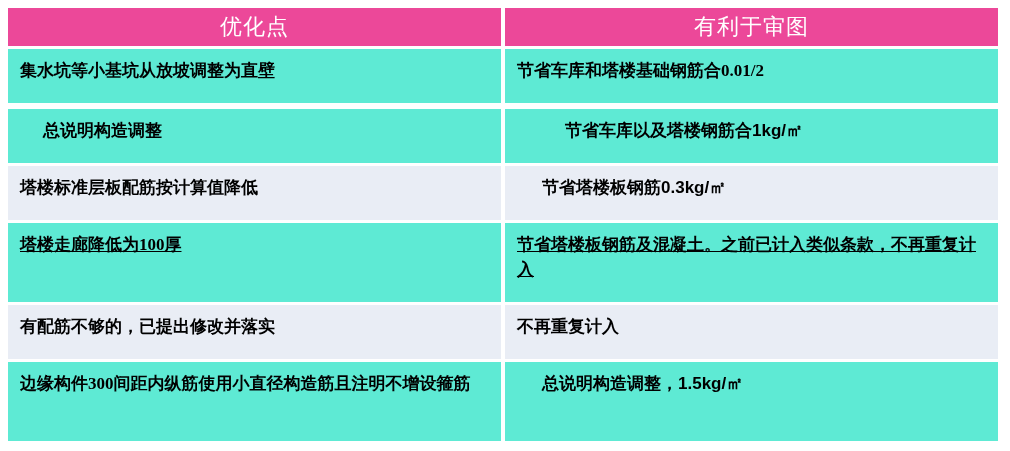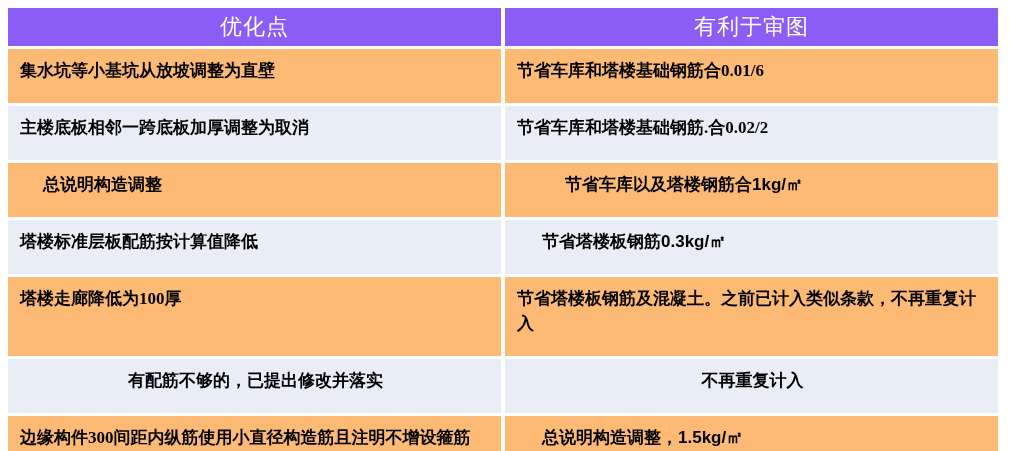--- a/index.html
+++ b/index.html
@@ -23,21 +23,21 @@
     width: 990px;
     border-collapse: separate;
     border-spacing: 0;
     table-layout: fixed;
   }
   table.opt-table col.c1 { width: 493px; }
   table.opt-table col.cgap { width: 4px; }
   table.opt-table col.c2 { width: 493px; }
 
   thead th {
-    background: #8b5cf6;
+    background: #ec4899;
     color: #ffffff;
     font-size: 22px;
     font-weight: normal;
     text-align: center;
     height: 38px;
     line-height: 38px;
     padding: 0;
     vertical-align: middle;
     letter-spacing: 1px;
   }
@@ -48,29 +48,29 @@
   }
 
   tbody td {
     font-size: 17px;
     color: #000000;
     padding: 9px 10px 9px 12px;
     vertical-align: top;
     line-height: 25px;
     font-weight: 600;
   }
-  tbody tr.band-dark td.data-cell { background: #fdba74; }
+  tbody tr.band-dark td.data-cell { background: #5eead4; }
   tbody tr.band-light td.data-cell { background: #E9EDF5; }
 
   tbody tr.r1 td.data-cell { height: 36px; }
   tbody tr.r2 td.data-cell { height: 36px; }
   tbody tr.r3 td.data-cell { height: 36px; padding-left: 35px; }
   tbody tr.r4 td.data-cell { height: 36px; }
-  tbody tr.r5 td.data-cell { height: 61px; }
-  tbody tr.r6 td.data-cell { height: 36px; text-align: center; }
+  tbody tr.r5 td.data-cell { height: 61px; text-decoration: underline; }
+  tbody tr.r6 td.data-cell { height: 36px; }
   tbody tr.r7 td.data-cell { height: 61px; }
 
   tbody tr.spacer td {
     height: 3px;
     padding: 0;
     background: #ffffff;
     font-size: 0;
     line-height: 0;
   }
   .cell-text { display: block; }
@@ -100,39 +100,30 @@
         <td class="gap-cell"></td>
         <td></td>
       </tr>
 
       <tr class="band-dark r1">
         <td class="data-cell">
           <span class="cell-text">集水坑等小基坑从放坡调整为直壁</span>
         </td>
         <td class="gap-cell"></td>
         <td class="data-cell">
-          <span class="cell-text">节省车库和塔楼基础钢筋合0.01/6</span>
-        </td>
-      </tr>
-
-      <tr class="spacer">
-        <td></td>
-        <td class="gap-cell"></td>
-        <td></td>
-      </tr>
-
-      <tr class="band-light r2">
-        <td class="data-cell">
-          <span class="cell-text">主楼底板相邻一跨底板加厚调整为取消</span>
-        </td>
-        <td class="gap-cell"></td>
-        <td class="data-cell">
-          <span class="cell-text">节省车库和塔楼基础钢筋.合0.02/2</span>
-        </td>
-      </tr>
+          <span class="cell-text">节省车库和塔楼基础钢筋合0.01/2</span>
+        </td>
+      </tr>
+
+      <tr class="spacer">
+        <td></td>
+        <td class="gap-cell"></td>
+        <td></td>
+      </tr>
+
 
       <tr class="spacer">
         <td></td>
         <td class="gap-cell"></td>
         <td></td>
       </tr>
 
       <tr class="band-dark r3">
         <td class="data-cell">
           <span class="cell-text">总说明构造调整</span>

